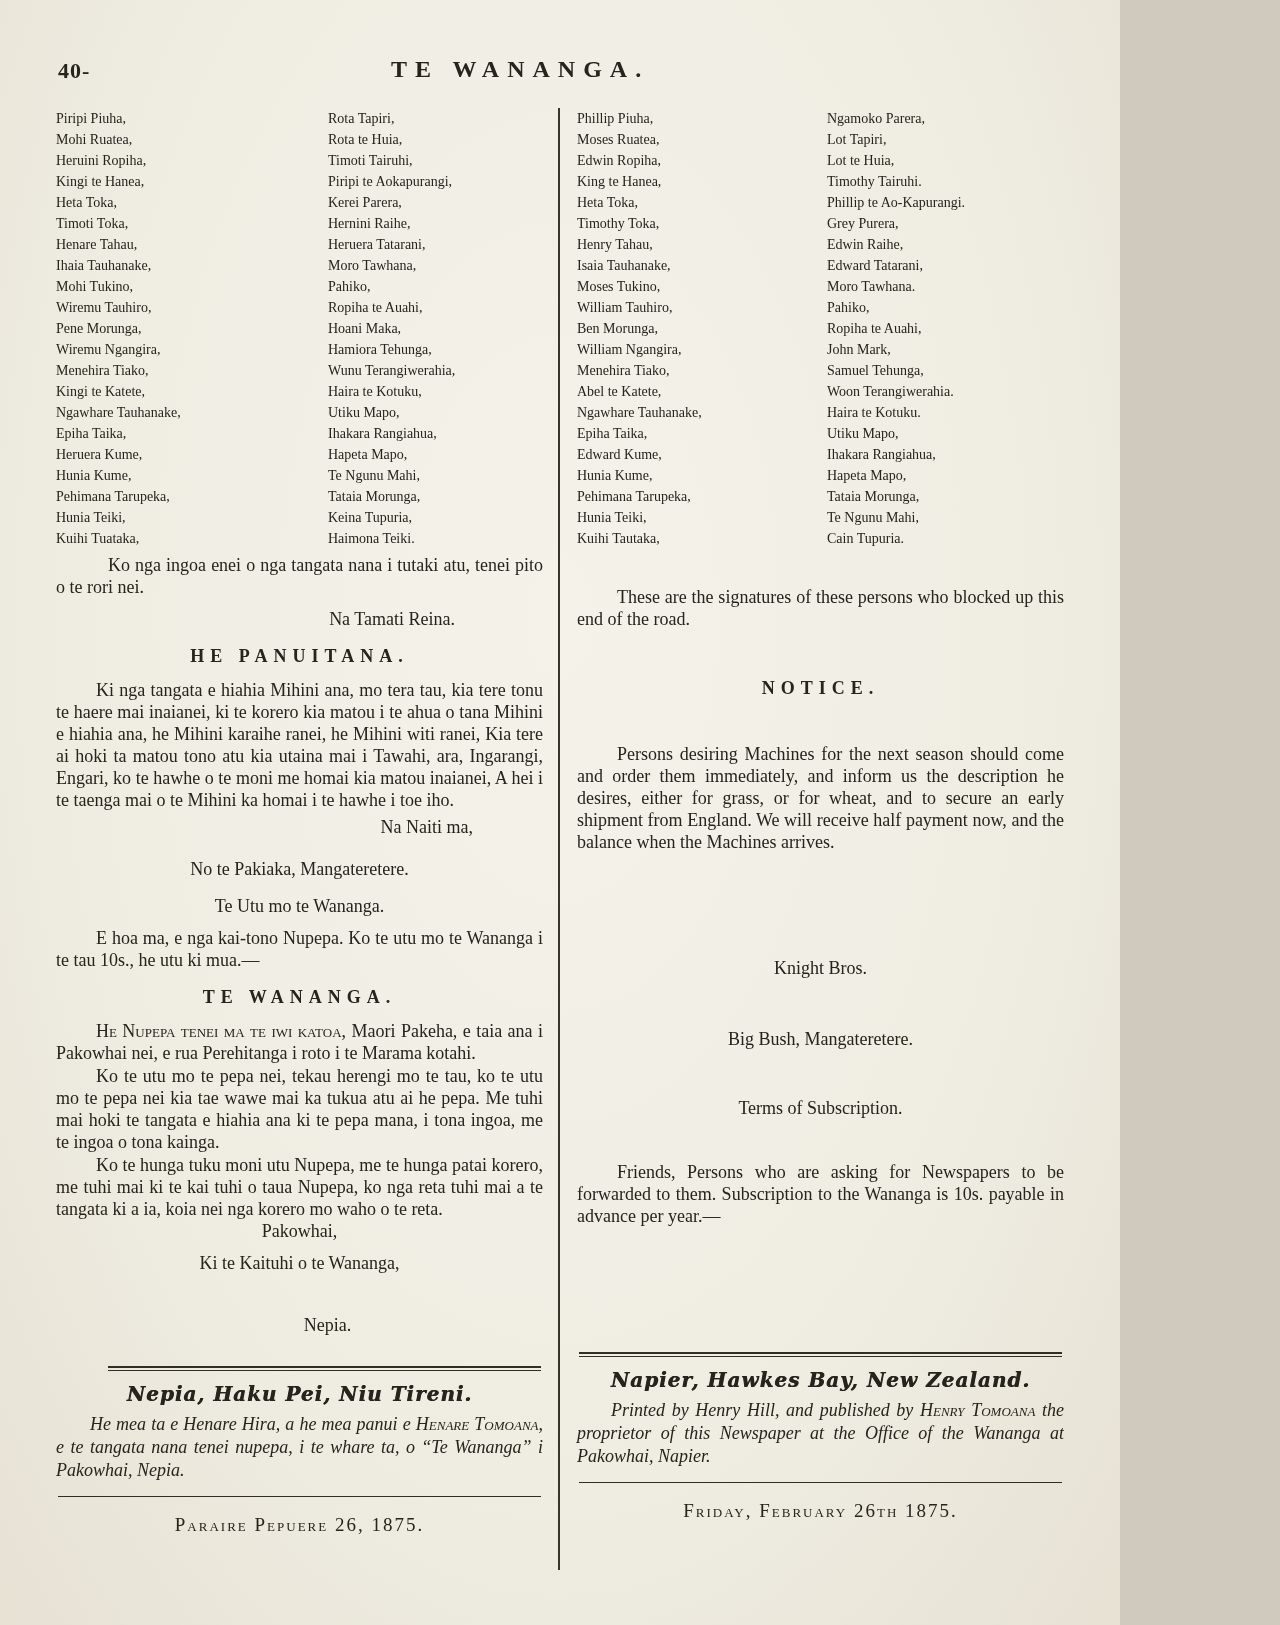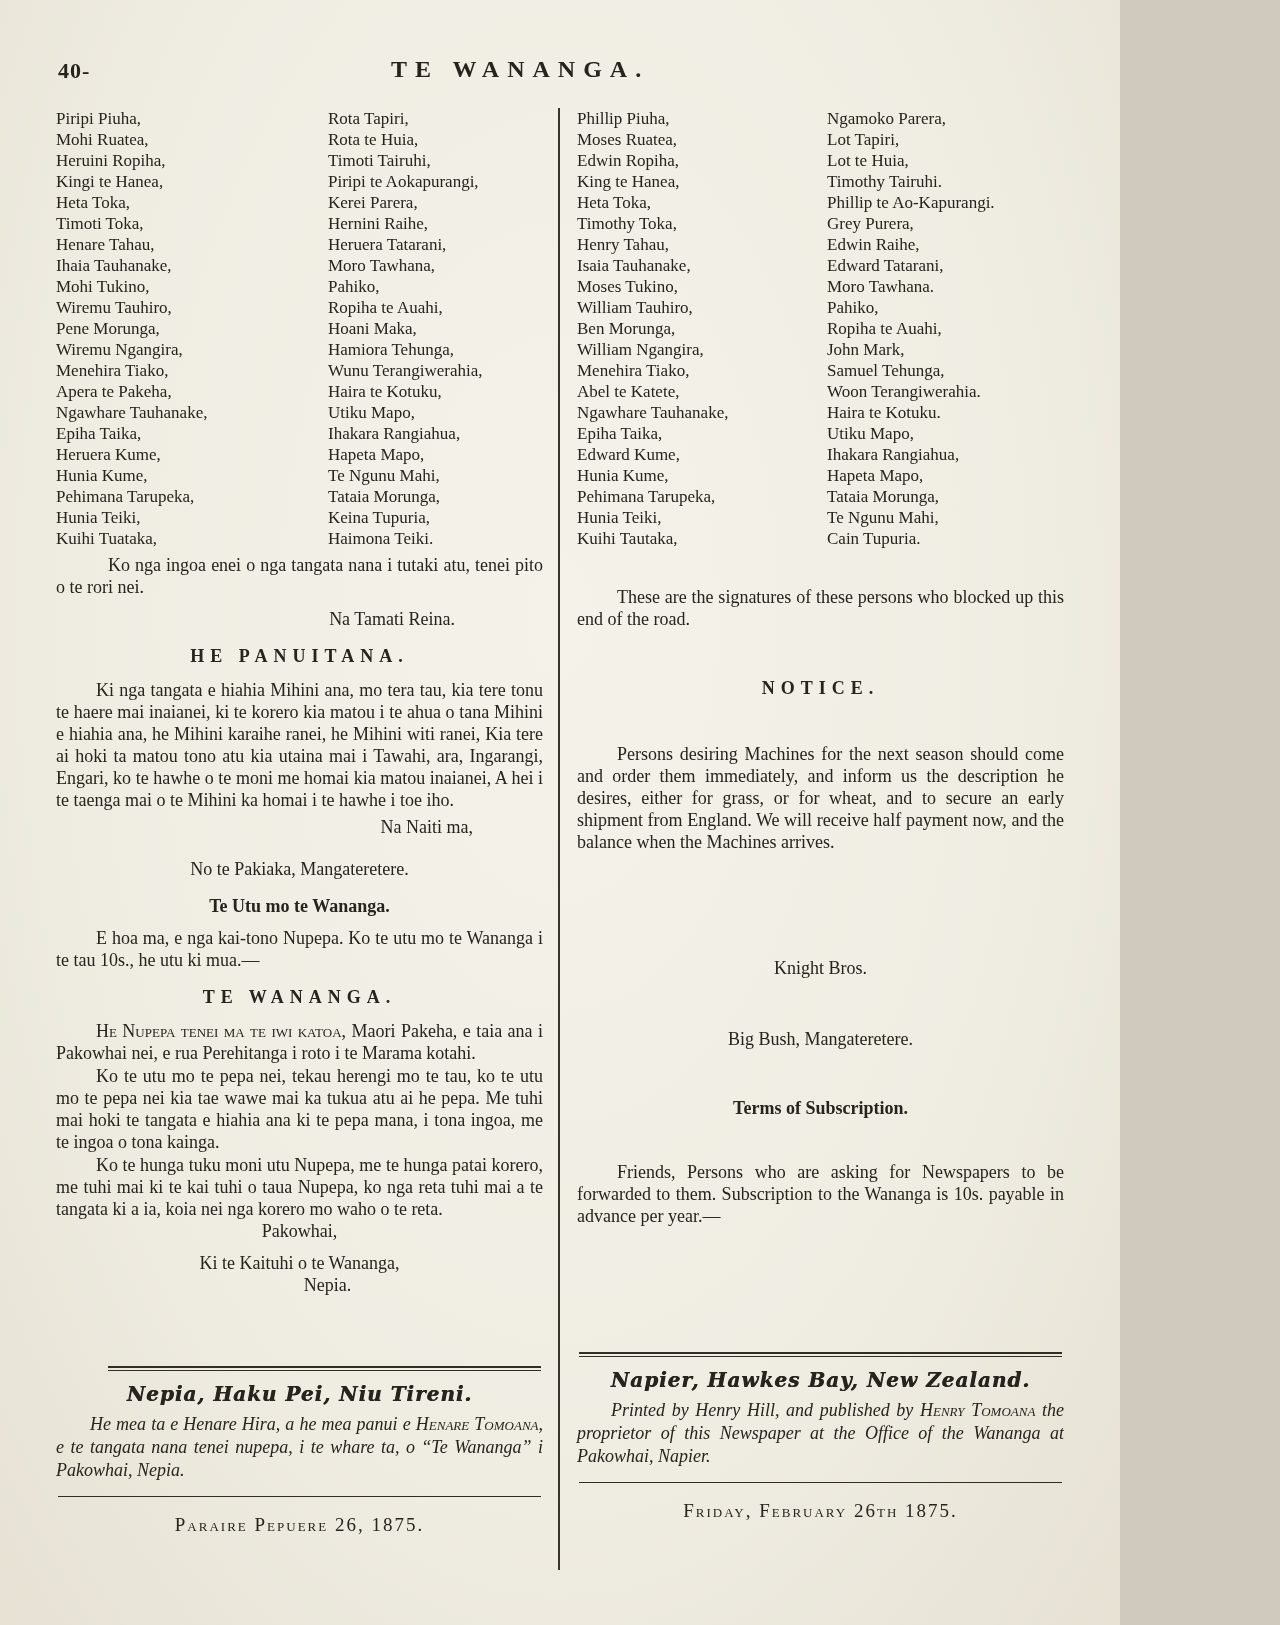--- a/index.html
+++ b/index.html
@@ -12,35 +12,35 @@
     font-family:"Liberation Serif","DejaVu Serif",serif;
   }
   .masthead-row { position:relative; height:104px; }
   .page-number { position:absolute; left:58px; top:58px; font-size:22px; font-weight:bold; letter-spacing:1px; }
   .masthead { position:absolute; left:0; right:80px; top:56px; text-align:center; font-size:24px; font-weight:bold; letter-spacing:8px; }
   .columns { position:absolute; left:56px; right:56px; top:108px; height:1462px; display:flex; }
   .column { flex:1 1 0; display:flex; flex-direction:column; font-size:18px; line-height:22px; overflow:hidden; }
   .column.left  { padding-right:15px; padding-bottom:34px; }
   .column.right { padding-left:17px; padding-bottom:48px;gap:32px; }
   .divider { width:2px; background:#3a352c; }
-  .names { display:flex; margin-bottom:4px; font-size:17px; line-height:21px;align-items:flex-end; }
+  .names { display:flex; margin-bottom:4px; font-size:14px; line-height:21px;align-items:flex-end; }
   .names-col.a { width:272px; }
   .column.right .names-col.a { width:250px; }
   .names-col.b { flex:1; }
   p.para { text-align:justify; text-indent:40px; margin-top:1px; }
   p.big-indent { text-indent:52px; }
   .sig-right { text-align:right; }
   .sig1 { padding-right:88px; margin-top:10px; }
   .sig2 { padding-right:70px; margin-top:5px; }
   .column.right .sig1 { padding-right:86px; }
   .heading { text-align:center; font-size:18px; font-weight:600; letter-spacing:6px; margin:15px 0 11px; }
-  .subhead { text-align:center; font-size:18px; font-weight:bold; margin:15px 0 9px; }
+  .subhead { text-align:center; font-size:18px; font-weight:normal; margin:15px 0 9px; }
   .center { text-align:center; }
   .addr { margin-top:10px; }
-  .addr3 { transform:translateX(28px); }
+  .addr3 { transform:translateX(28px);margin-top:40px; }
   .gap-sm { margin-top:20px; }
   .gap-lg { margin-top:72px; }
   .gap-md { margin-top:17px; }
   .smallcaps { font-variant:small-caps; }
   .imprint { margin-top:auto; }
   .double-rule { height:5px; border-top:2px solid #322d25; border-bottom:1px solid #322d25; margin:0 2px; }
   .double-rule.inset { margin-left:52px; }
   .blackletter {
     text-align:center; font-family:"DejaVu Serif",serif; font-weight:bold; font-style:italic;
     font-size:20px; letter-spacing:1px; margin:12px 0 8px;
@@ -71,21 +71,21 @@
             <div>Kingi te Hanea,</div>
             <div>Heta Toka,</div>
             <div>Timoti Toka,</div>
             <div>Henare Tahau,</div>
             <div>Ihaia Tauhanake,</div>
             <div>Mohi Tukino,</div>
             <div>Wiremu Tauhiro,</div>
             <div>Pene Morunga,</div>
             <div>Wiremu Ngangira,</div>
             <div>Menehira Tiako,</div>
-            <div>Apera te Pakeha,</div>
+            <div>Kingi te Katete,</div>
             <div>Ngawhare Tauhanake,</div>
             <div>Epiha Taika,</div>
             <div>Heruera Kume,</div>
             <div>Hunia Kume,</div>
             <div>Pehimana Tarupeka,</div>
             <div>Hunia Teiki,</div>
             <div>Kuihi Tuataka,</div>
           </div>
         <div class="names-col b">
             <div>Rota Tapiri,</div>

